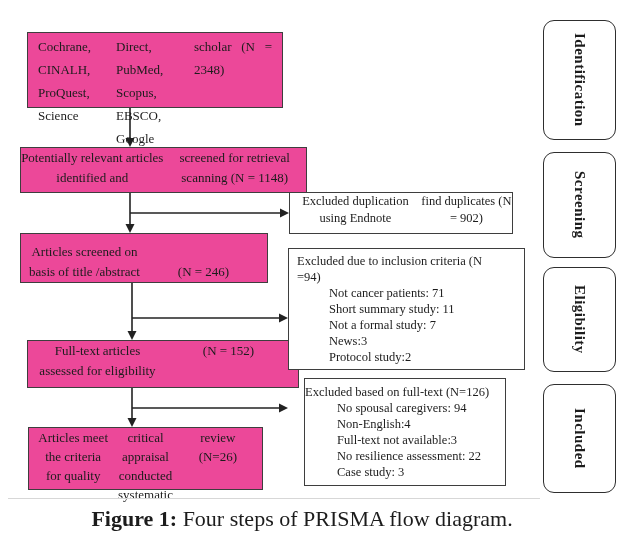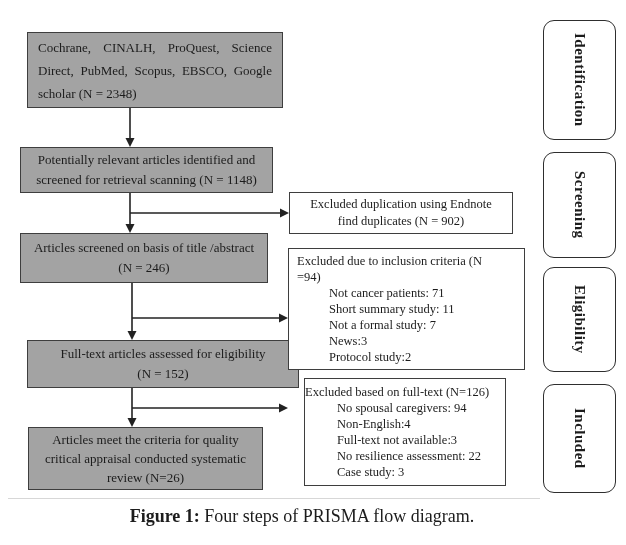--- a/index.html
+++ b/index.html
@@ -16,48 +16,47 @@
     position: absolute;
     left: 0; top: 0;
     pointer-events: none;
   }
   svg.connectors line { stroke: #222222; stroke-width: 1.6; }
   svg.connectors polygon { fill: #222222; }
 
   .fbox {
     position: absolute;
     border: 1.6px solid #3e3e3e;
-    background: #a3a3a3;
+    background: #ec4899;
     box-sizing: border-box;
     display: flex;
-    flex-direction: column;
     justify-content: center;
     font-size: 13px;
   }
   .fbox .line { width: 100%; }
 
   .box-a { left: 27px; top: 32px; width: 256px; height: 76px; padding: 2px 10px; line-height: 23px; }
   .box-a .line { text-align: justify; text-align-last: justify; }
   .box-a .line:last-child { text-align-last: left; }
 
-  .box-b { left: 20px; top: 147px; width: 253px; height: 46px; line-height: 20px; text-align: center; padding: 0 0; }
-  .box-c { left: 20px; top: 233px; width: 248px; height: 50px; line-height: 20px; text-align: center; padding: 0 4px; }
+  .box-b { left: 20px; top: 147px; width: 287px; height: 46px; line-height: 20px; text-align: center; padding: 0 0; }
+  .box-c { left: 20px; top: 233px; width: 248px; height: 50px; line-height: 20px; text-align: center; padding: 0 4px; align-items: flex-end; }
   .box-d { left: 27px; top: 340px; width: 272px; height: 48px; line-height: 20px; text-align: center; padding: 0 4px; }
   .box-e { left: 28px; top: 427px; width: 235px; height: 63px; line-height: 19px; text-align: center; padding: 0 8px; }
 
   .excl {
     position: absolute;
     border: 1.6px solid #3e3e3e;
     background: #ffffff;
     box-sizing: border-box;
     font-size: 12.5px;
   }
   .excl-1 {
     left: 289px; top: 192px; width: 224px; height: 42px;
-    display: flex; flex-direction: column; justify-content: center;
+    display: flex; flex-direction: row; justify-content: center;
     text-align: center; line-height: 17px;
   }
   .excl-2 { left: 288px; top: 248px; width: 237px; height: 122px; padding: 4px 8px; line-height: 16px; }
   .excl-3 { left: 304px; top: 378px; width: 202px; height: 108px; padding: 5px 0; line-height: 16px; }
   .excl .title-line { padding-left: 0; }
   .excl .item { padding-left: 32px; }
 
   .stage {
     position: absolute;
     left: 543px;
@@ -86,21 +85,21 @@
     position: absolute;
     left: 8px; top: 498px;
     width: 532px; height: 1px;
     background: #d7d7d7;
   }
   .caption {
     position: absolute;
     left: 0; top: 506px;
     width: 604px;
     text-align: center;
-    font-size: 18px;
+    font-size: 22px;
   }
   .caption .cap-bold { font-weight: bold; }
 </style>
 </head>
 <body>
 
 <div class="canvas">
 
   <svg class="connectors" width="626" height="545">
     <g>

